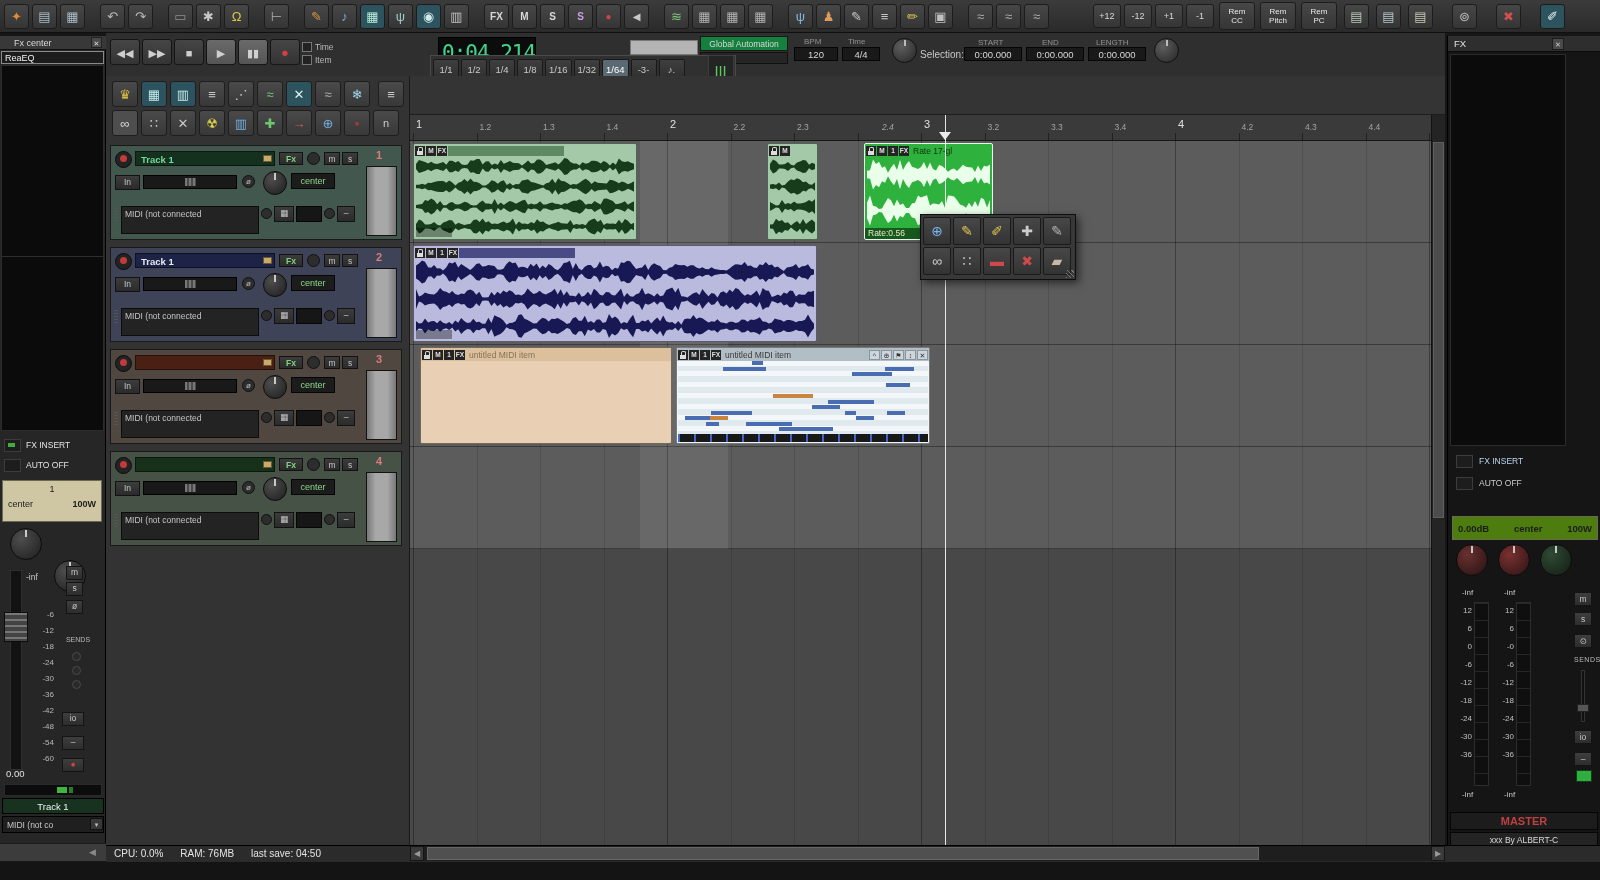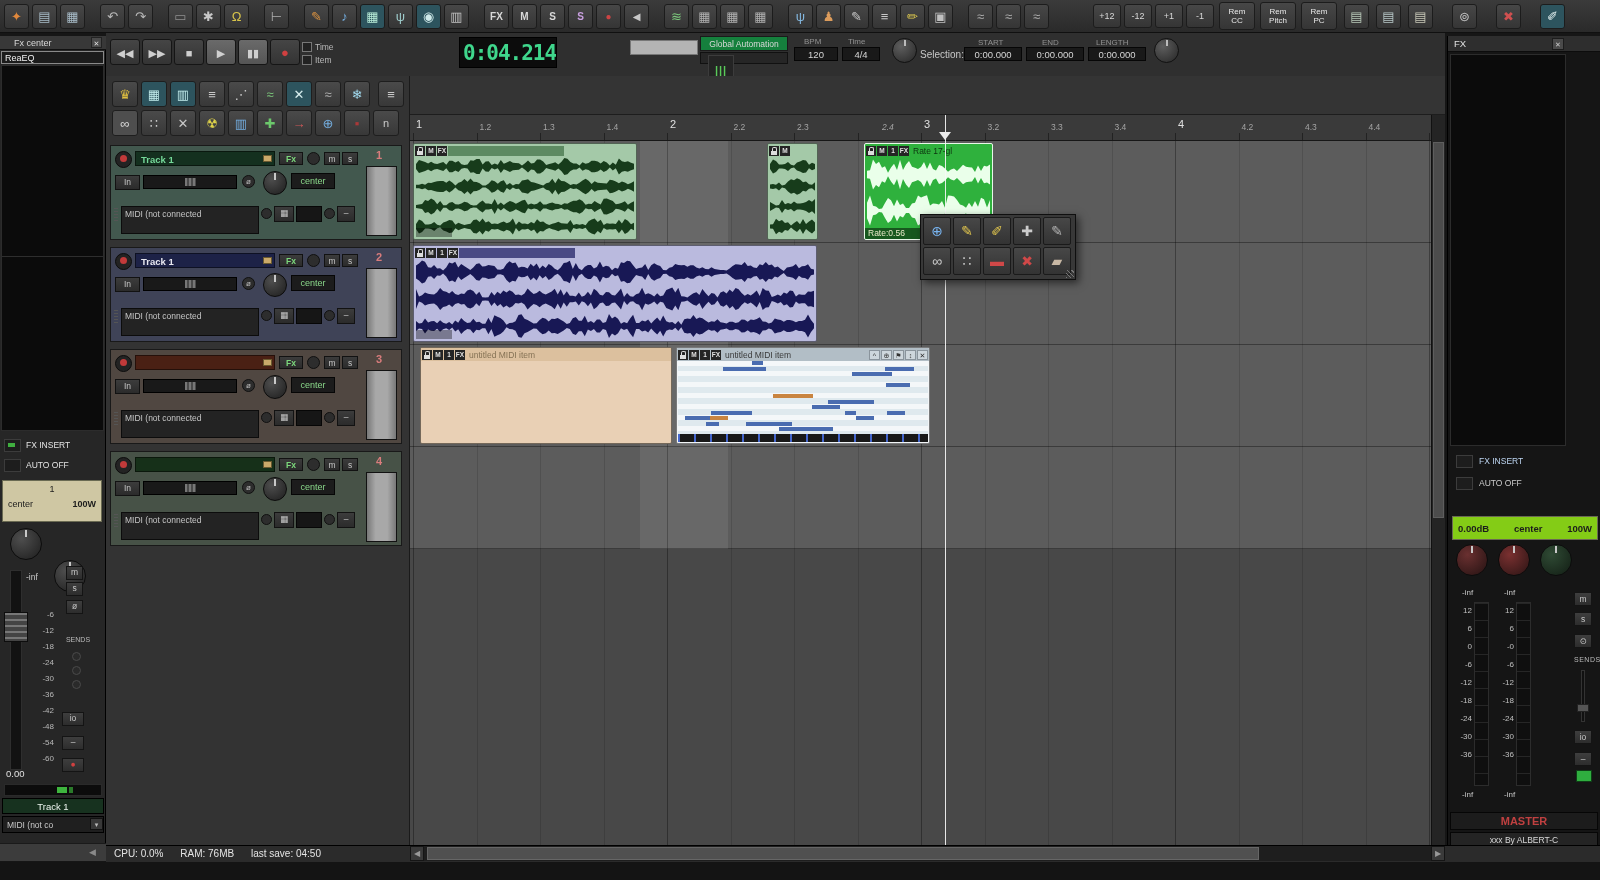--- a/index.html
+++ b/index.html
@@ -27,22 +27,22 @@
   
   #transport{position:absolute;left:106px;top:33px;width:1339px;height:43px;background:#2f2f2f;
              border-bottom:1px solid #1a1a1a;}
   .tbtn{position:absolute;top:6px;width:30px;height:26px;border-radius:3px;text-align:center;line-height:26px;
         background:linear-gradient(#454545,#343434);border:1px solid #151515;color:#cfcfcf;font-size:11px;box-sizing:border-box;}
   .tbtn.lit{background:linear-gradient(#6a6a6a,#555);}
   .tbtn.rec{color:#d04040;font-size:13px;}
   .ti-row{display:flex;align-items:center;gap:3px;height:11px;font-size:8.5px;color:#b8b8b8;}
   .ti-box{width:8px;height:8px;border:1px solid #777;background:#222;display:inline-block;}
   #timedisp{position:absolute;left:332px;top:4px;width:98px;height:31px;background:#0c0c0c;border:1px solid #000;
-            color:#3fd68c;font-family:"DejaVu Sans Mono",monospace;font-size:21px;font-weight:bold;
-            line-height:31px;padding-left:3px;letter-spacing:-1px;overflow:hidden;box-sizing:border-box;margin-left:21px;}
+            color:#3fd68c;font-family:"DejaVu Sans Mono",monospace;font-size:21px;font-weight:normal;
+            line-height:31px;padding-left:3px;letter-spacing:-1px;overflow:hidden;box-sizing:border-box;}
   .lab{position:absolute;font-size:8px;color:#919191;}
   .valbox{position:absolute;height:14px;background:#191919;border:1px solid #060606;color:#d6d6d6;
           font-size:9.5px;text-align:center;line-height:14px;box-sizing:border-box;}
   .tknob{position:absolute;width:23px;height:23px;border-radius:50%;
          background:radial-gradient(circle at 35% 32%,#5e5e5e,#262626);border:1px solid #111;}
   .tknob::after{content:'';position:absolute;left:50%;top:1px;width:2px;height:6px;background:#bbb;transform:translateX(-50%);}
   
   #grid-panel{position:absolute;left:430px;top:55px;width:306px;height:29px;background:#303030;
               border:1px solid #4a4a4a;box-sizing:border-box;display:flex;align-items:center;padding:0 2px;gap:2px;}
   .gbtn{min-width:26px;height:21px;padding:0 3px;background:linear-gradient(#3f3f3f,#2f2f2f);border:1px solid #191919;
@@ -171,21 +171,21 @@
         font-size:8px;text-align:center;line-height:14px;box-sizing:border-box;}
   #hthumb{position:absolute;left:17px;top:1px;width:832px;height:13px;background:#505050;border:1px solid #666;box-sizing:border-box;}
   
   #right-panel{position:absolute;left:1447px;top:36px;width:153px;height:826px;background:#151515;border-left:1px solid #000;box-sizing:border-box;}
   #fx-header{position:absolute;left:0;top:0;width:100%;height:16px;background:#2e2e2e;border-bottom:1px solid #0c0c0c;
         font-size:9.5px;color:#e0e0e0;line-height:15px;padding-left:6px;box-sizing:border-box;}
   #fx-close{position:absolute;right:36px;top:2px;width:12px;height:12px;background:#4a4a4a;border:1px solid #1c1c1c;
         font-size:7px;text-align:center;line-height:11px;box-sizing:border-box;}
   #fx-list{position:absolute;left:2px;top:18px;width:116px;height:392px;background:#0b0b0b;border:1px solid #2c2c2c;box-sizing:border-box;}
   .mrow{position:absolute;left:8px;display:flex;align-items:center;gap:6px;height:14px;font-size:8.5px;}
-  #m-val{position:absolute;left:4px;top:480px;width:146px;height:24px;background:#84cc16;border:1px solid #6a6a52;
+  #m-val{position:absolute;left:4px;top:480px;width:146px;height:24px;background:#4d7c0f;border:1px solid #6a6a52;
         color:#1c1c1c;font-size:9.5px;font-weight:bold;display:flex;align-items:center;justify-content:space-between;
         padding:0 5px;box-sizing:border-box;}
   .mknob{position:absolute;top:508px;width:30px;height:30px;}
   .mmeter{position:absolute;width:15px;height:184px;background:#0f0f0f;border:1px solid #2c2c2c;box-sizing:border-box;
         background-image:repeating-linear-gradient(180deg,#262626 0 1px,transparent 1px 17px);}
   .mscale{position:absolute;width:22px;text-align:right;font-size:8px;color:#c0c0c0;}
   .minf{position:absolute;font-size:8px;color:#c8c8c8;}
   .mbtn{position:absolute;width:18px;height:14px;background:linear-gradient(#3e3e3e,#2d2d2d);border:1px solid #141414;
         color:#c8c8c8;font-size:8.5px;text-align:center;line-height:13px;box-sizing:border-box;}
   #m-sends{position:absolute;left:126px;top:620px;font-size:7px;color:#bbb;letter-spacing:0.5px;}
@@ -296,20 +296,34 @@
     <div class="abs" style="left:814px;top:16px;font-size:10px;color:#c8c8c8">Selection:</div>
     <div class="lab" style="left:872px;top:5px">START</div>
     <div class="valbox" style="left:858px;top:14px;width:58px">0:00.000</div>
     <div class="lab" style="left:936px;top:5px">END</div>
     <div class="valbox" style="left:920px;top:14px;width:58px">0:00.000</div>
     <div class="lab" style="left:990px;top:5px">LENGTH</div>
     <div class="valbox" style="left:982px;top:14px;width:58px">0:00.000</div>
     <div class="tknob" style="left:1048px;top:5px"></div>
   </div>
 
+  <div id="grid-panel">
+    <div id="grid-buttons" style="display:flex;gap:2px">
+        <div class="gbtn">1/1</div>
+        <div class="gbtn">1/2</div>
+        <div class="gbtn">1/4</div>
+        <div class="gbtn">1/8</div>
+        <div class="gbtn">1/16</div>
+        <div class="gbtn">1/32</div>
+        <div class="gbtn gactive">1/64</div>
+        <div class="gbtn">-3-</div>
+        <div class="gbtn">♪.</div>
+      </div>
+    <div id="grid-grip"></div>
+  </div>
   <div id="lanes-btn">|||</div>
 
   <div id="left-panel">
     <div id="lp-head">Fx center</div>
     <div id="lp-close">✕</div>
     <div id="reaeq">ReaEQ</div>
     <div id="fxlist">
         <div id="fxlist-div"></div>
       </div>
 

